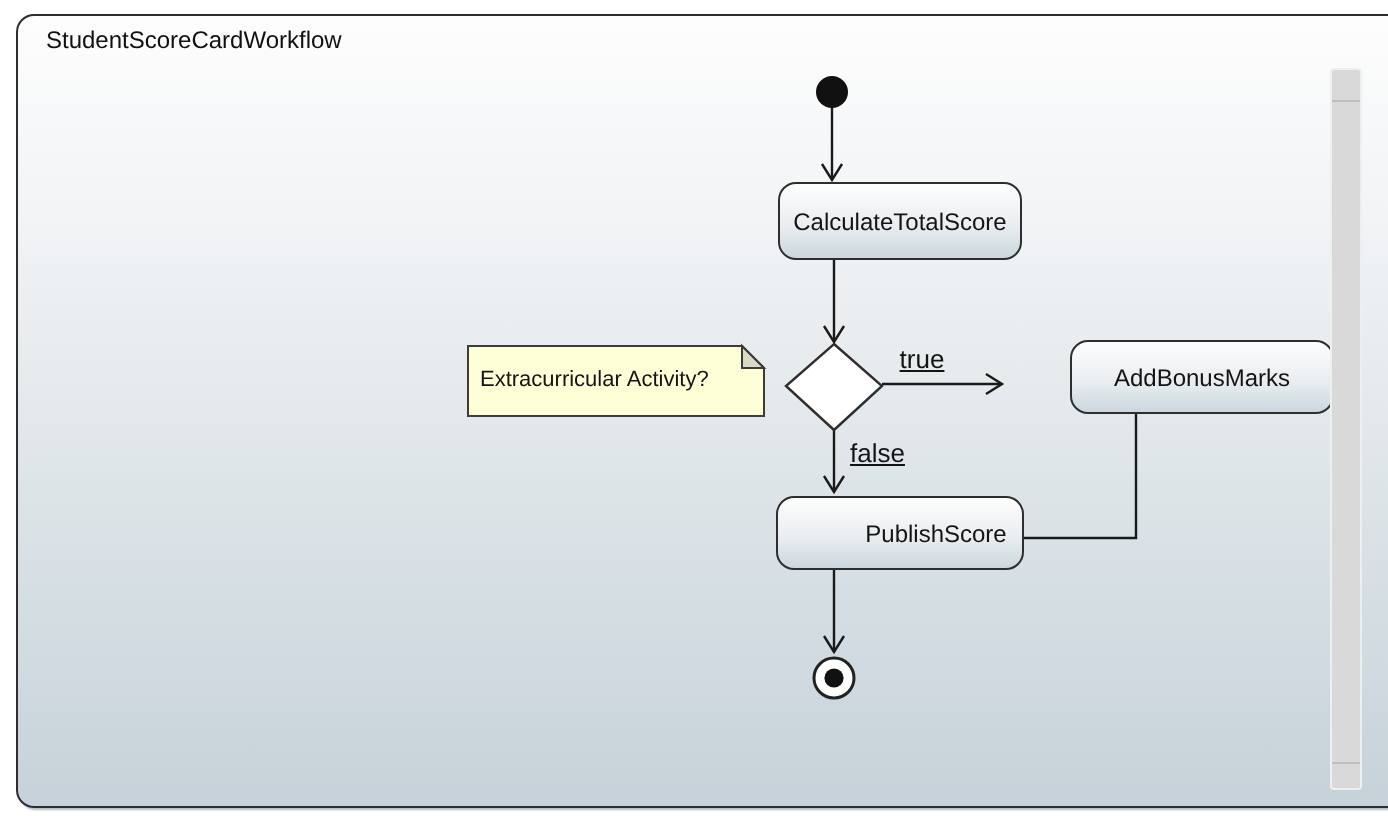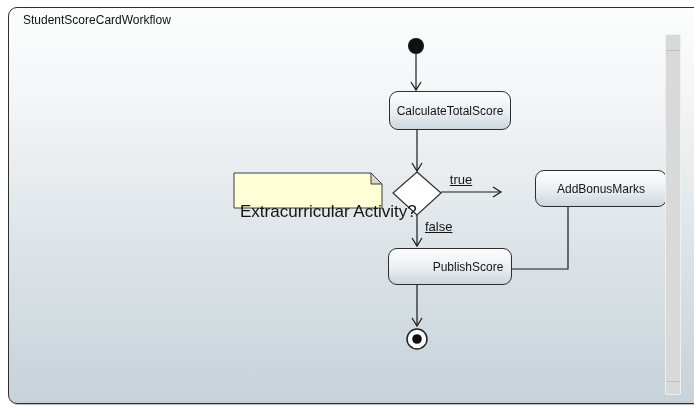--- a/index.html
+++ b/index.html
@@ -29,21 +29,21 @@
     background:linear-gradient(180deg,#fdfdfd 0%,#eaeef1 55%,#ccd7dd 100%);
     display:flex;align-items:center;justify-content:center;
     font-size:12px;color:#141414;box-sizing:border-box;margin-left:32px;
   }
   .node-calculate{left:357px;top:91px;width:122px;height:39px;}
   .node-addbonus{left:503px;top:170px;width:132px;height:37px;}
   .node-publish{left:356px;top:248px;width:124px;height:37px;padding-left:36px;}
   .note-text{
     position:absolute;left:240px;top:173px;width:136px;height:33px;z-index:3;
     display:flex;align-items:center;
-    font-size:17px;color:#141414;white-space:nowrap;margin-top:22px;
+    font-size:11px;color:#141414;white-space:nowrap;
   }
   .edge-label{
     position:absolute;z-index:3;font-size:13px;color:#141414;white-space:nowrap;text-decoration:underline;
   }
   .label-true{left:444px;top:172px;width:34px;text-align:center;}
   .label-false{left:425px;top:219px;}
   .scrollbar{
     position:absolute;left:665px;top:34px;width:16px;height:361px;z-index:4;
     background:#d9d9d9;border:1px solid #edf0f1;border-radius:2px;
     box-sizing:border-box;display:flex;flex-direction:column;

